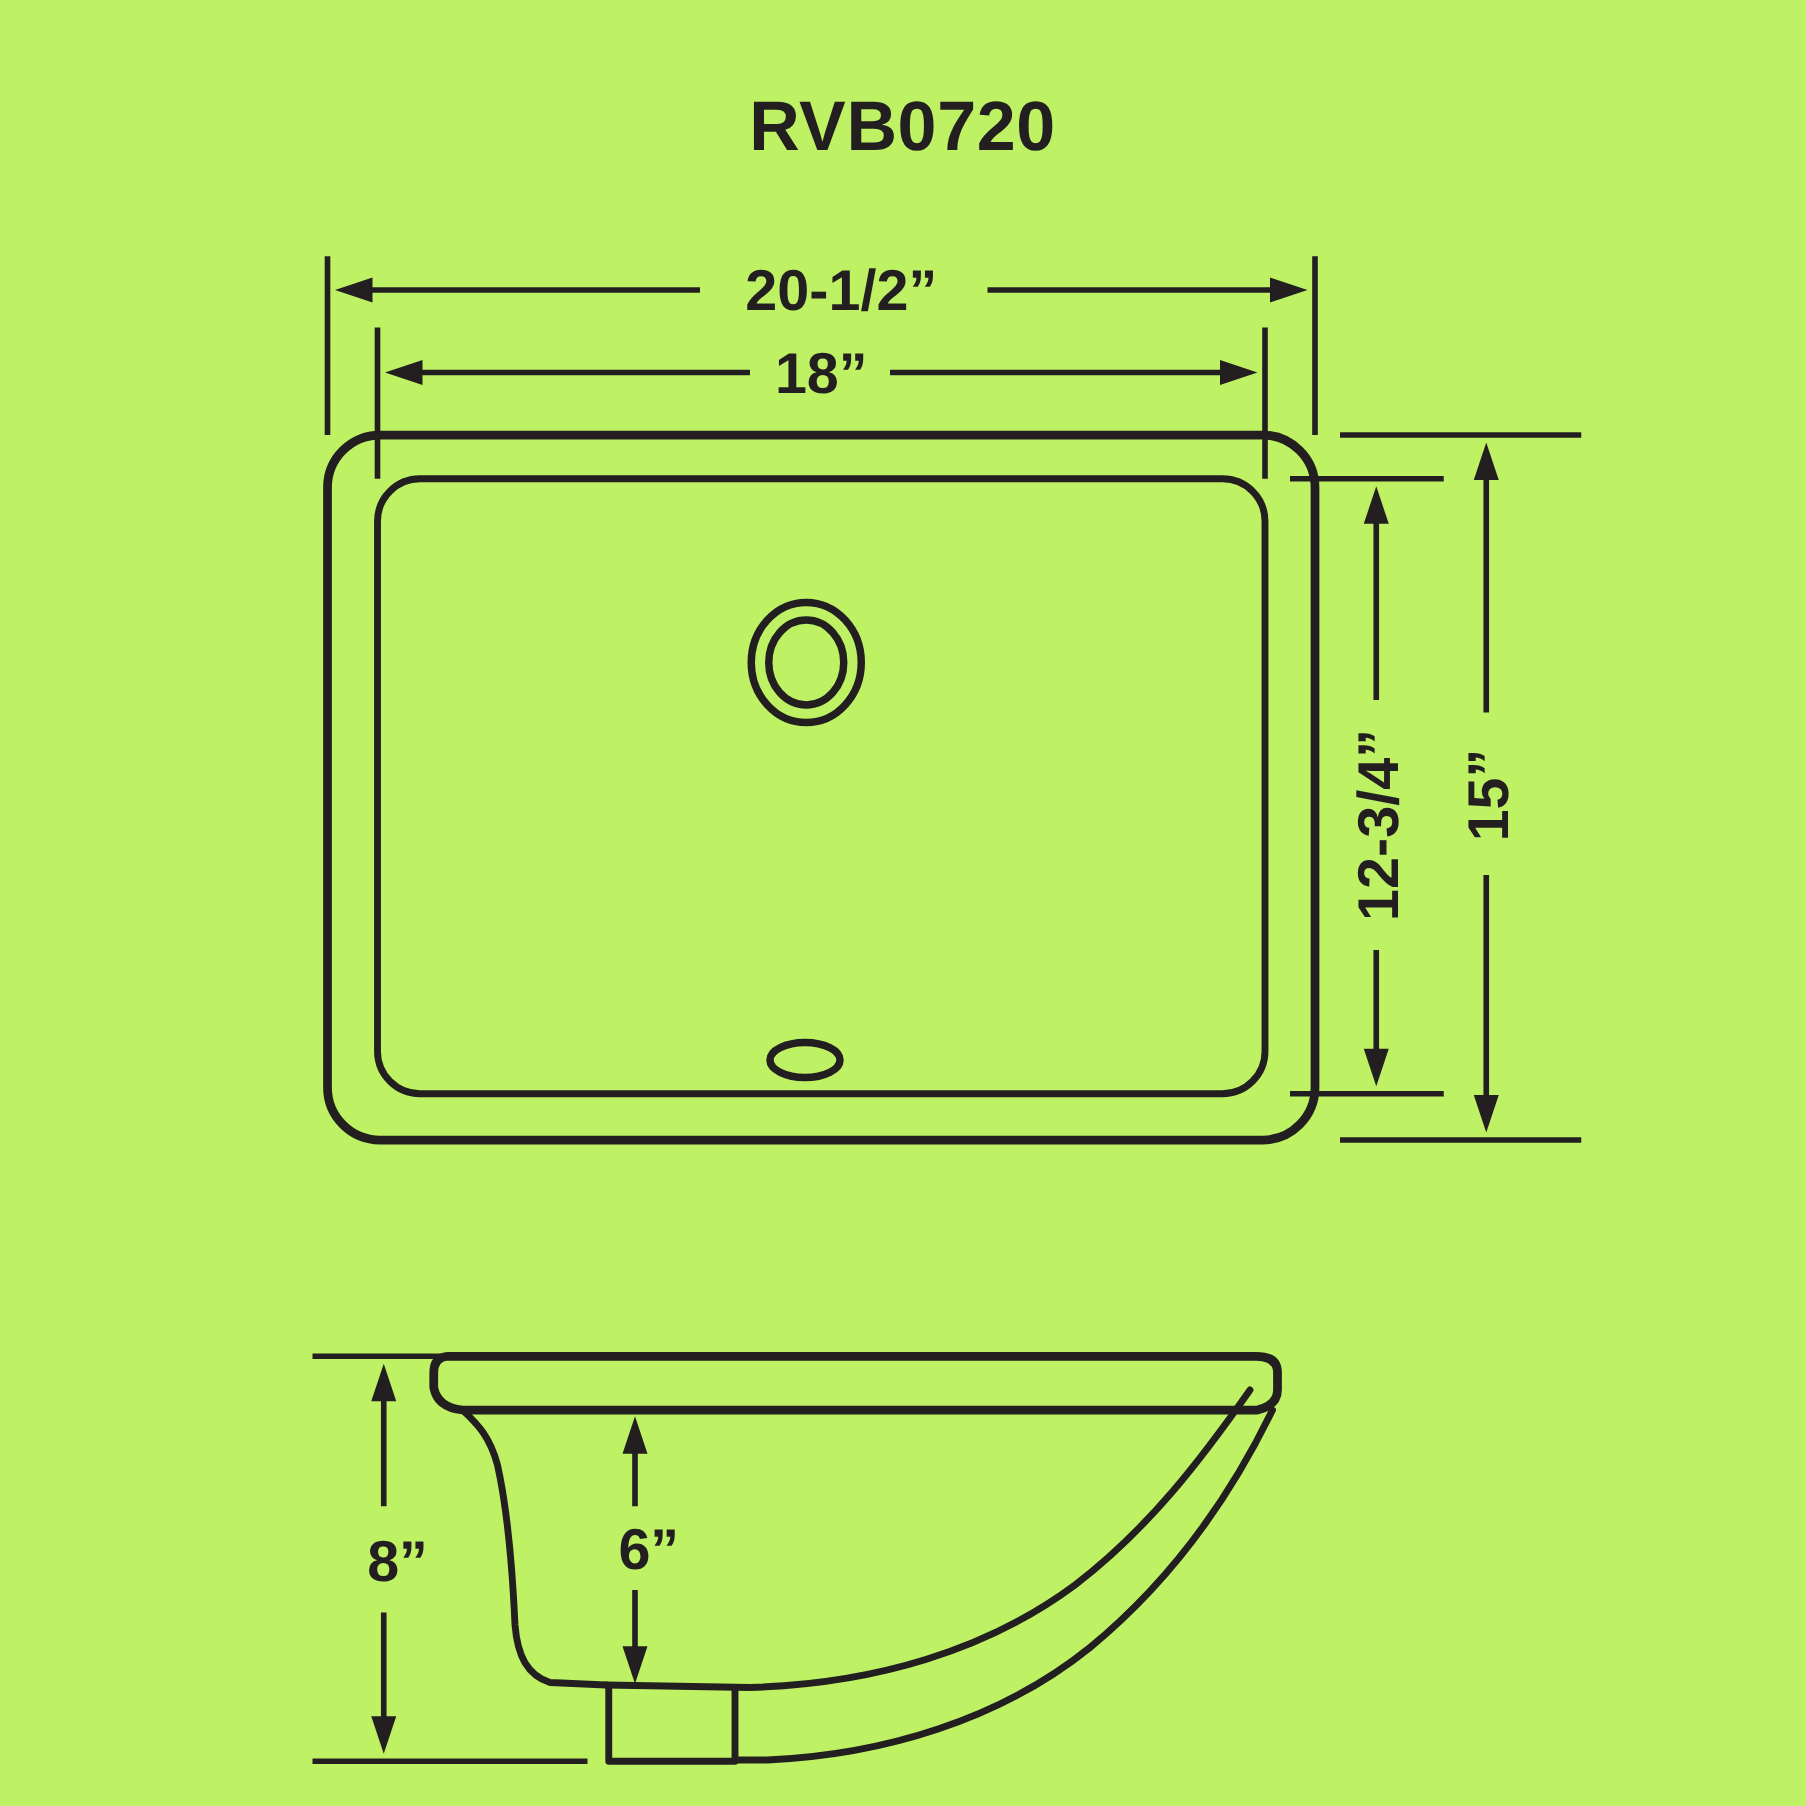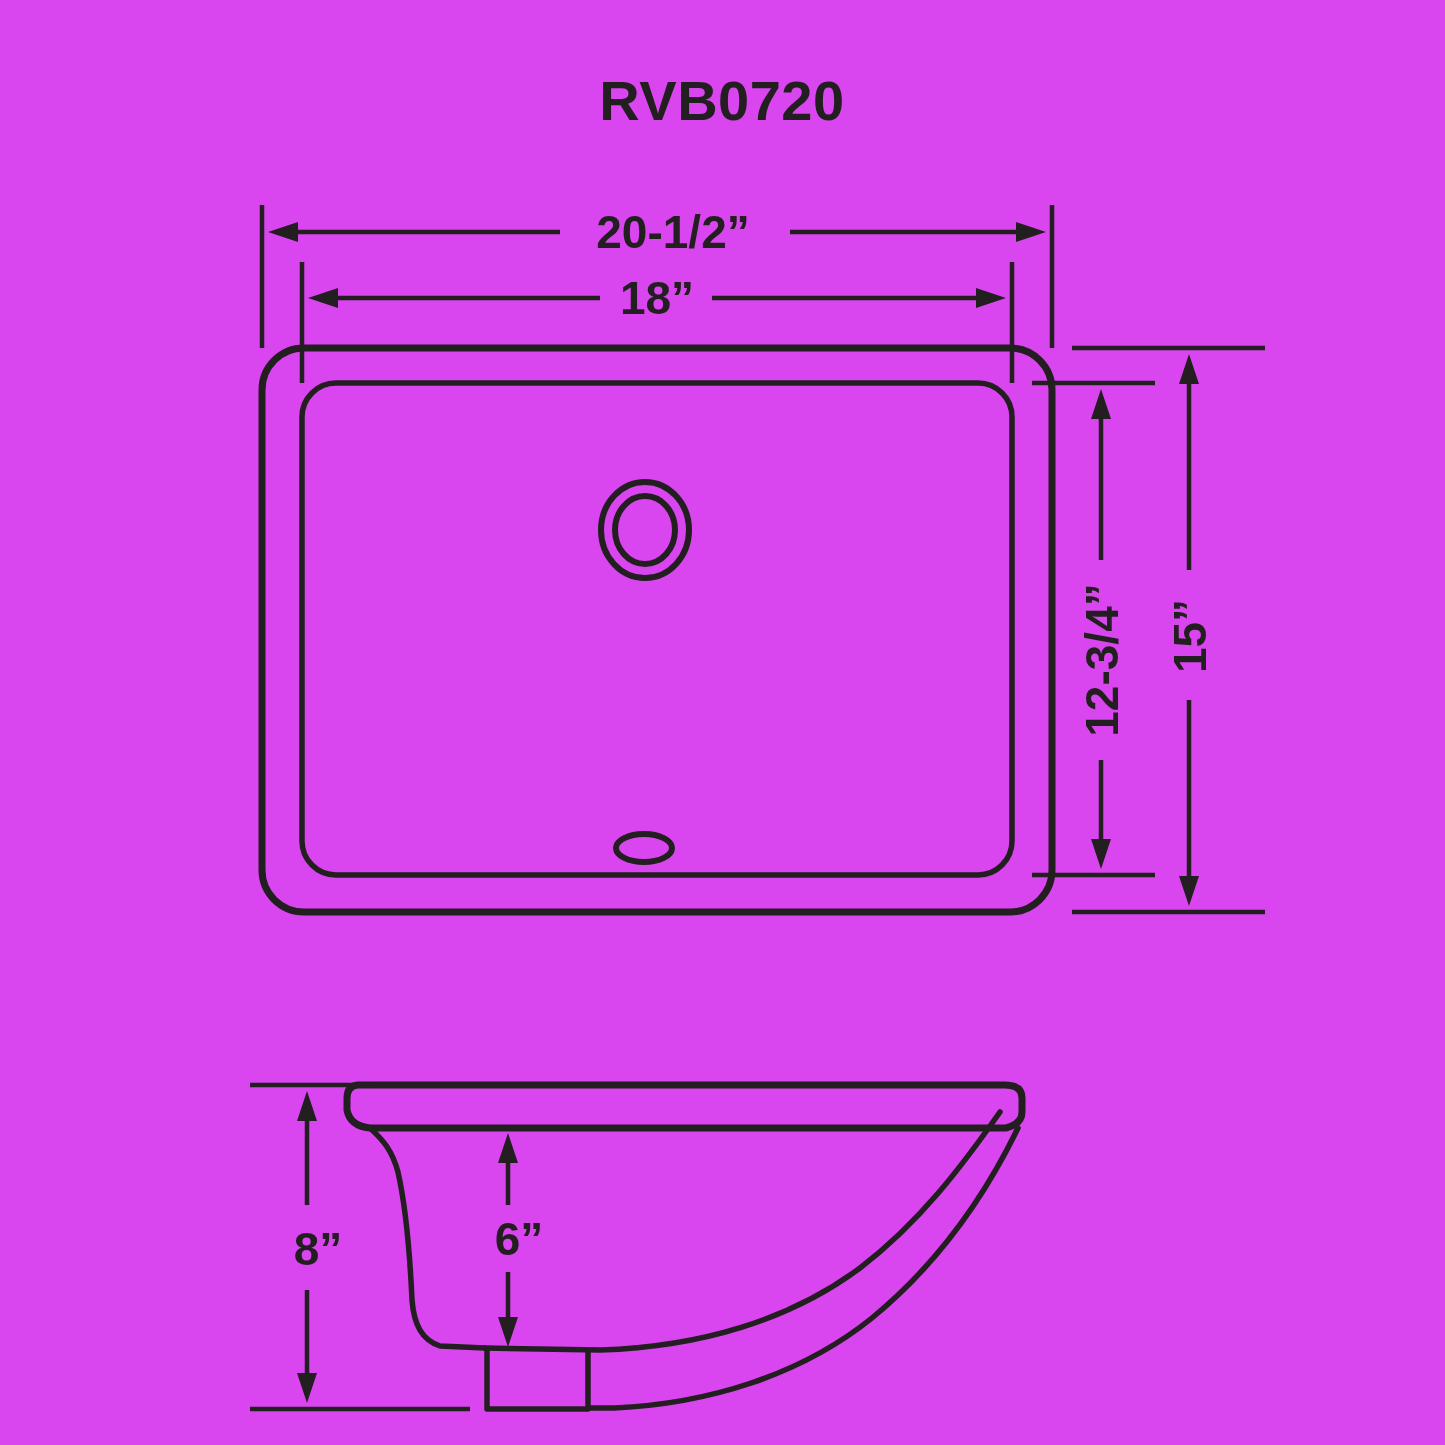--- a/index.html
+++ b/index.html
@@ -11,21 +11,21 @@
     width: 1445px;
     height: 1445px;
     font-family: "Liberation Sans", sans-serif;
     overflow: hidden;
     position: relative;
   }
   #spec-sheet {
     position: relative;
     width: 1445px;
     height: 1445px;
-    background: #d946ef;
+    background: #bef264;
   }
   #drawing-svg {
     position: absolute;
     left: 0;
     top: 0;
     width: 1445px;
     height: 1445px;
     display: block;
   }
   .model-title {

